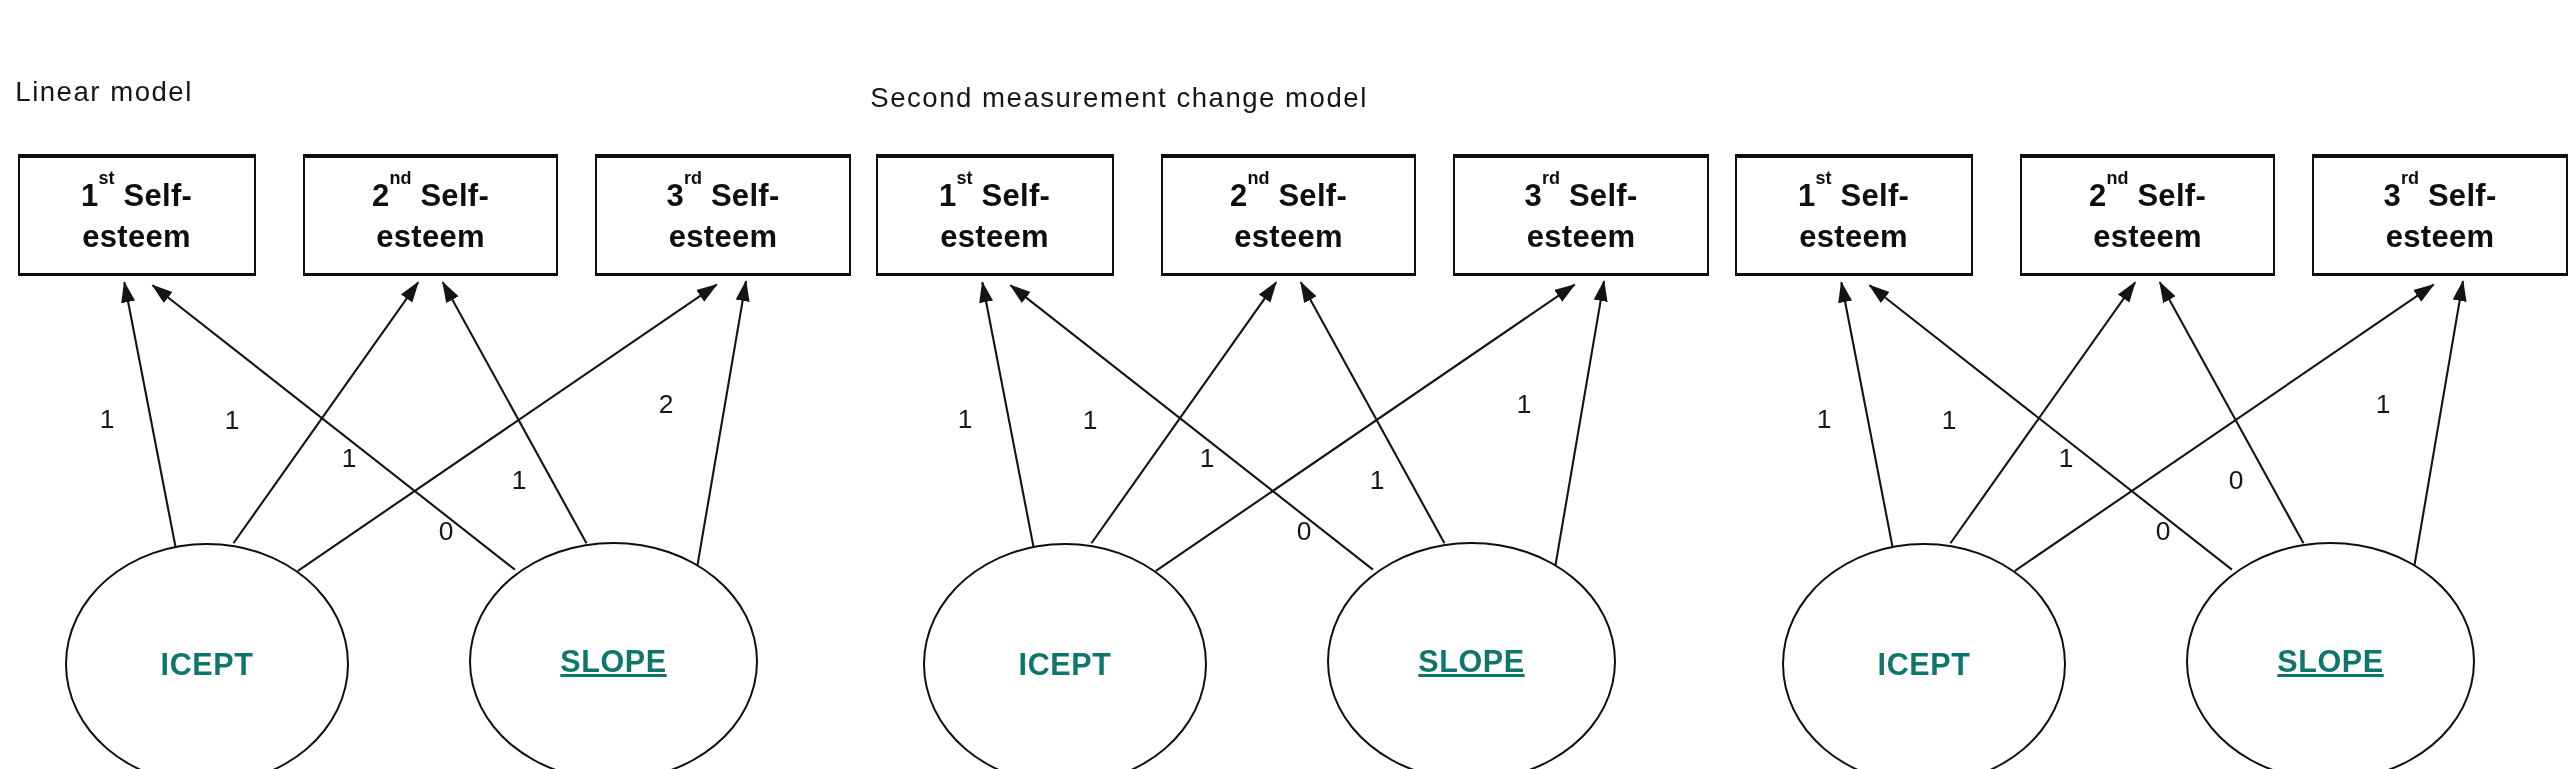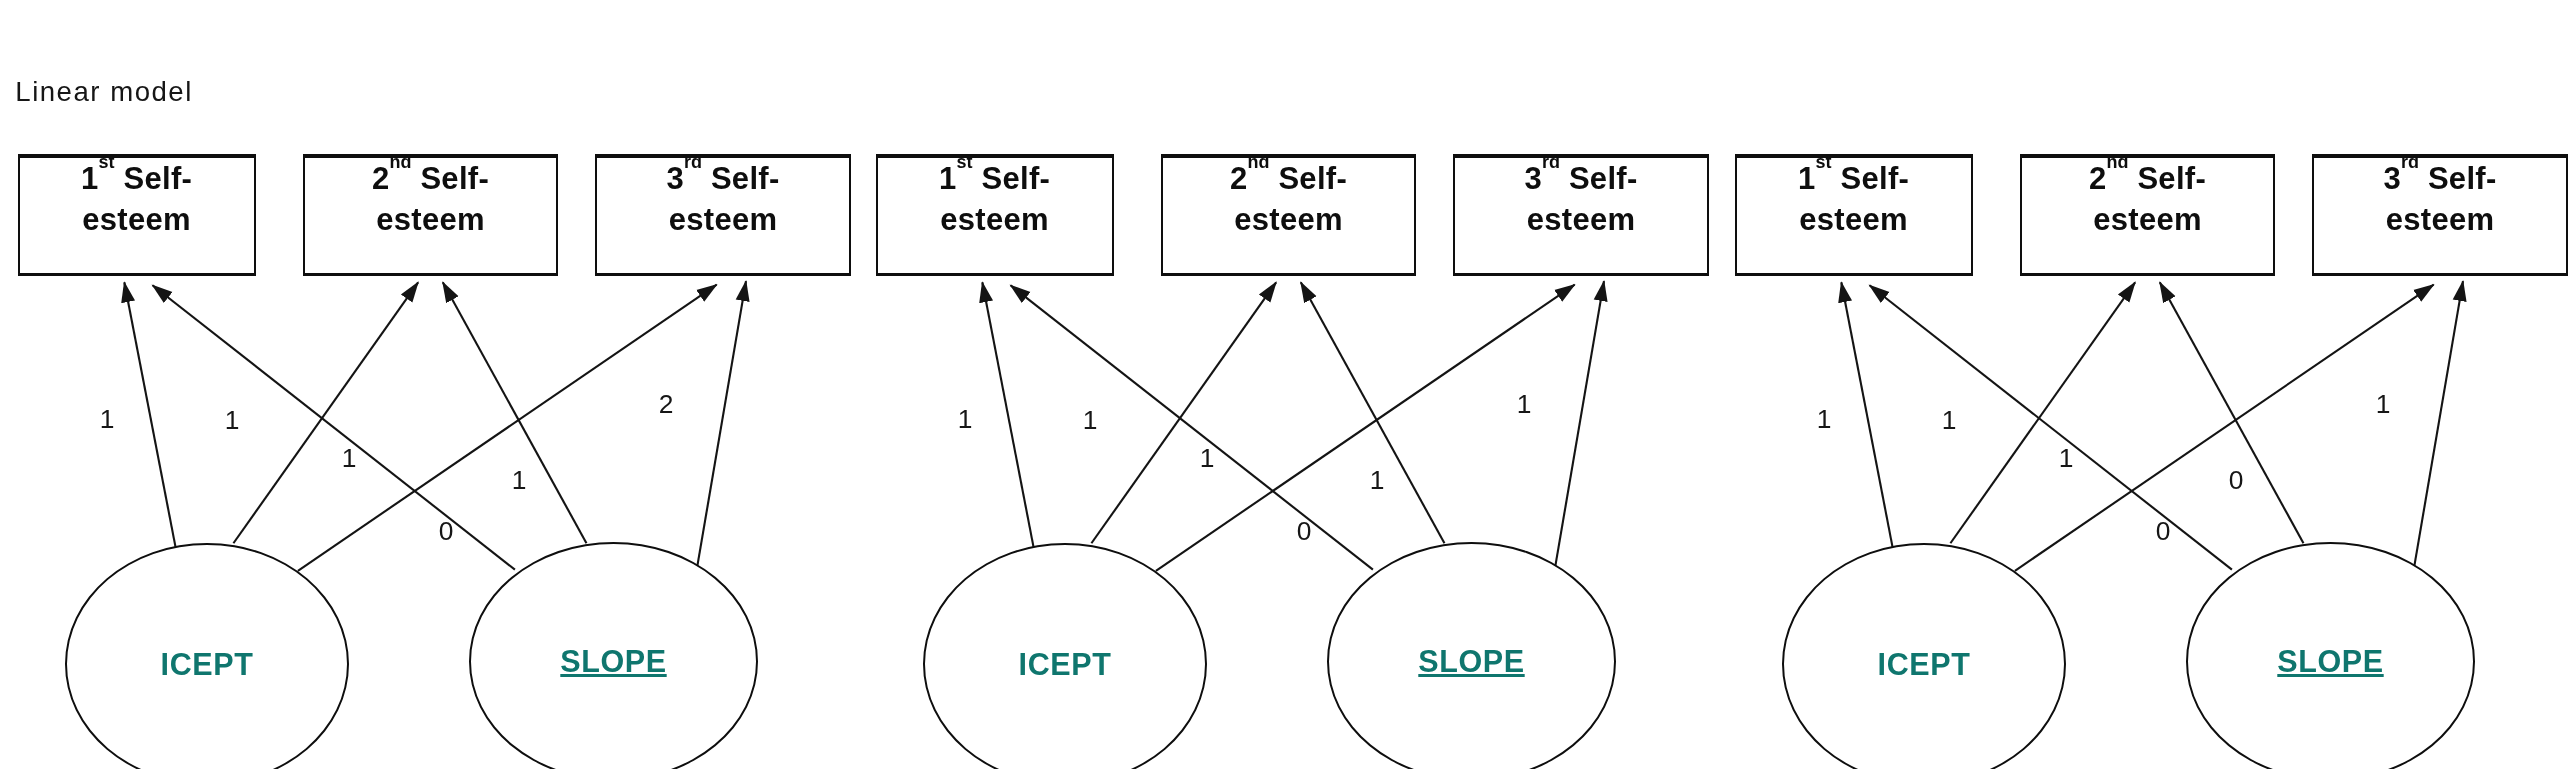--- a/index.html
+++ b/index.html
@@ -20,21 +20,21 @@
   }
   .panel.p1 .title{top:42px;left:12.3px;}
   .panel.p2 .title{top:31px;left:11px;}
 
   .arrows{position:absolute;left:0;top:0;}
   .arrows line{stroke:#141414;stroke-width:3.6px;}
 
   .box{
     position:absolute;top:114px;height:122px;box-sizing:border-box;
     background:#ffffff;border:2.3px solid #0e0e0e;border-top-width:4.7px;border-bottom-width:3.5px;
-    display:flex;flex-direction:column;align-items:center;justify-content:flex-start;
+    display:flex;flex-direction:column;align-items:center;justify-content:center;
     font-weight:bold;font-size:31px;line-height:41px;text-align:center;
     letter-spacing:0.3px;color:#0e0e0e;
   }
   .b1{left:17.6px;width:238px;}
   .b2{left:303px;width:255px;}
   .b3{left:595px;width:256px;}
   .ord{font-size:18px;line-height:0;position:relative;top:-10px;letter-spacing:0;}
 
   .latent{
     position:absolute;box-sizing:border-box;background:#ffffff;
@@ -98,20 +98,21 @@
 
   <span class="lbl li0">1</span>
   <span class="lbl li1">1</span>
   <span class="lbl li2">1</span>
   <span class="lbl ls0">0</span>
   <span class="lbl ls1">1</span>
   <span class="lbl ls2">2</span>
 </section>
 
 <section class="panel p1">
+  <div class="title">Second measurement change model</div>
 
   <svg class="arrows" width="858" height="769" viewBox="0 0 1463 1311">
     <defs>
       <marker id="ah1" markerUnits="userSpaceOnUse" markerWidth="40" markerHeight="30" refX="34" refY="15" orient="auto">
         <path d="M0,3 L36,15 L0,27 Z" fill="#141414"></path>
       </marker>
     </defs>
     <line x1="300" y1="868" x2="212" y2="413" marker-end="url(#ah1)"></line>
     <line x1="398" y1="858" x2="713" y2="413" marker-end="url(#ah1)"></line>
     <line x1="508" y1="905" x2="1222" y2="417" marker-end="url(#ah1)"></line>

